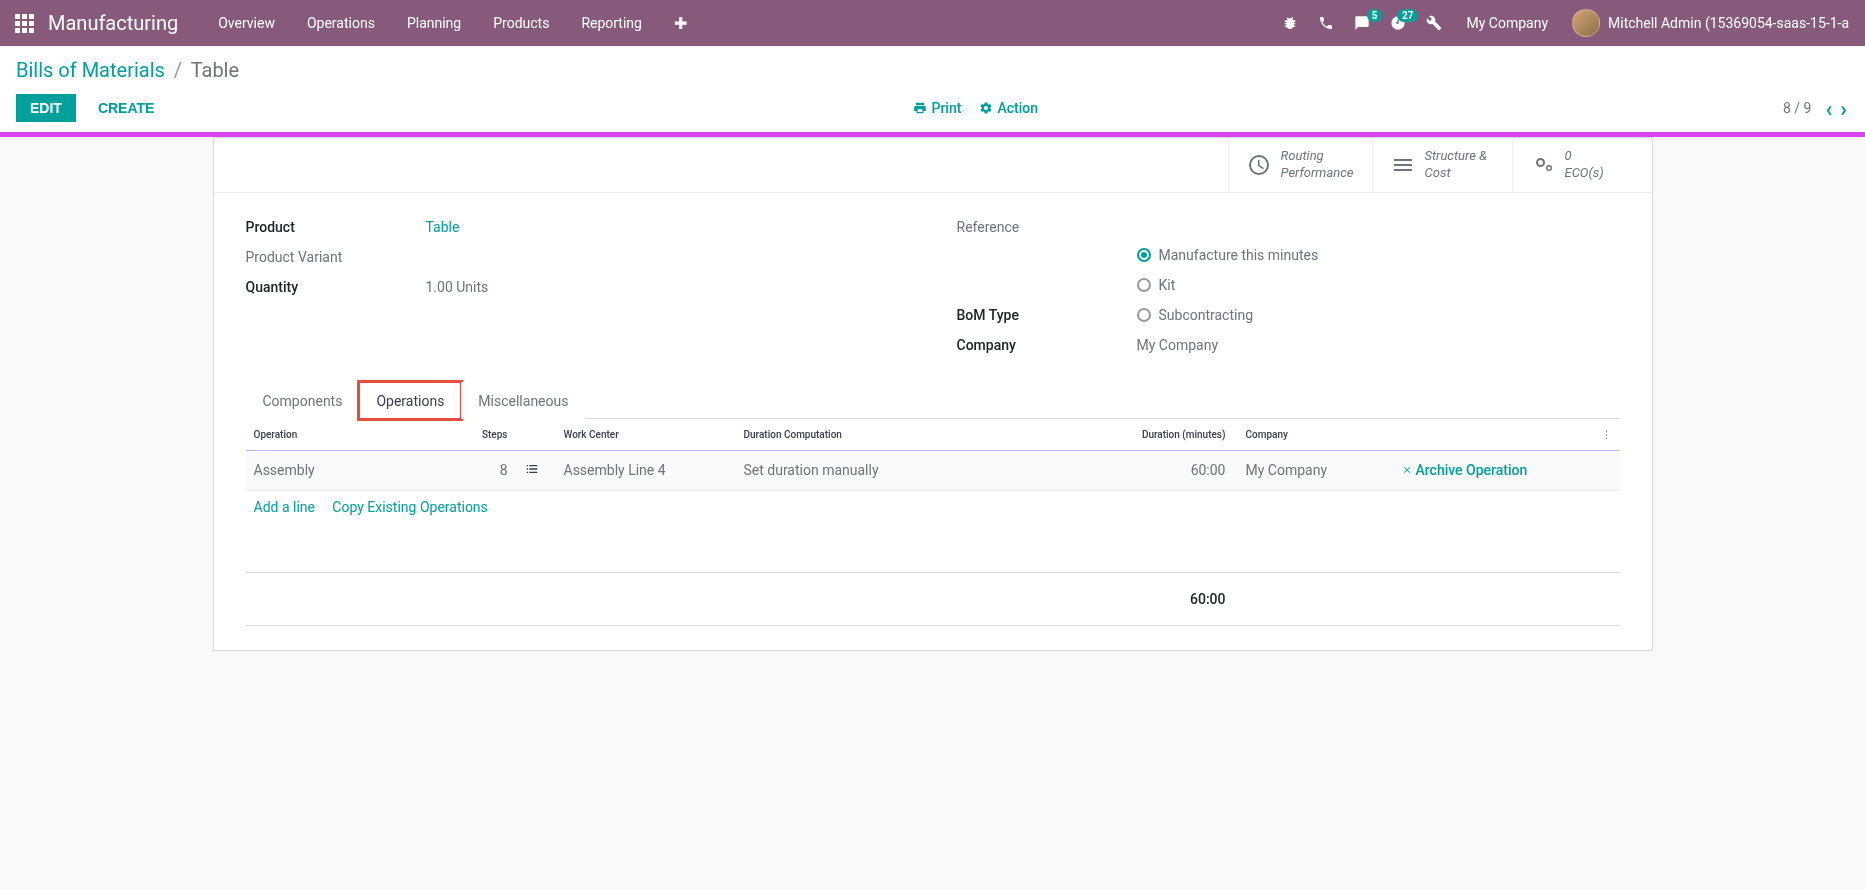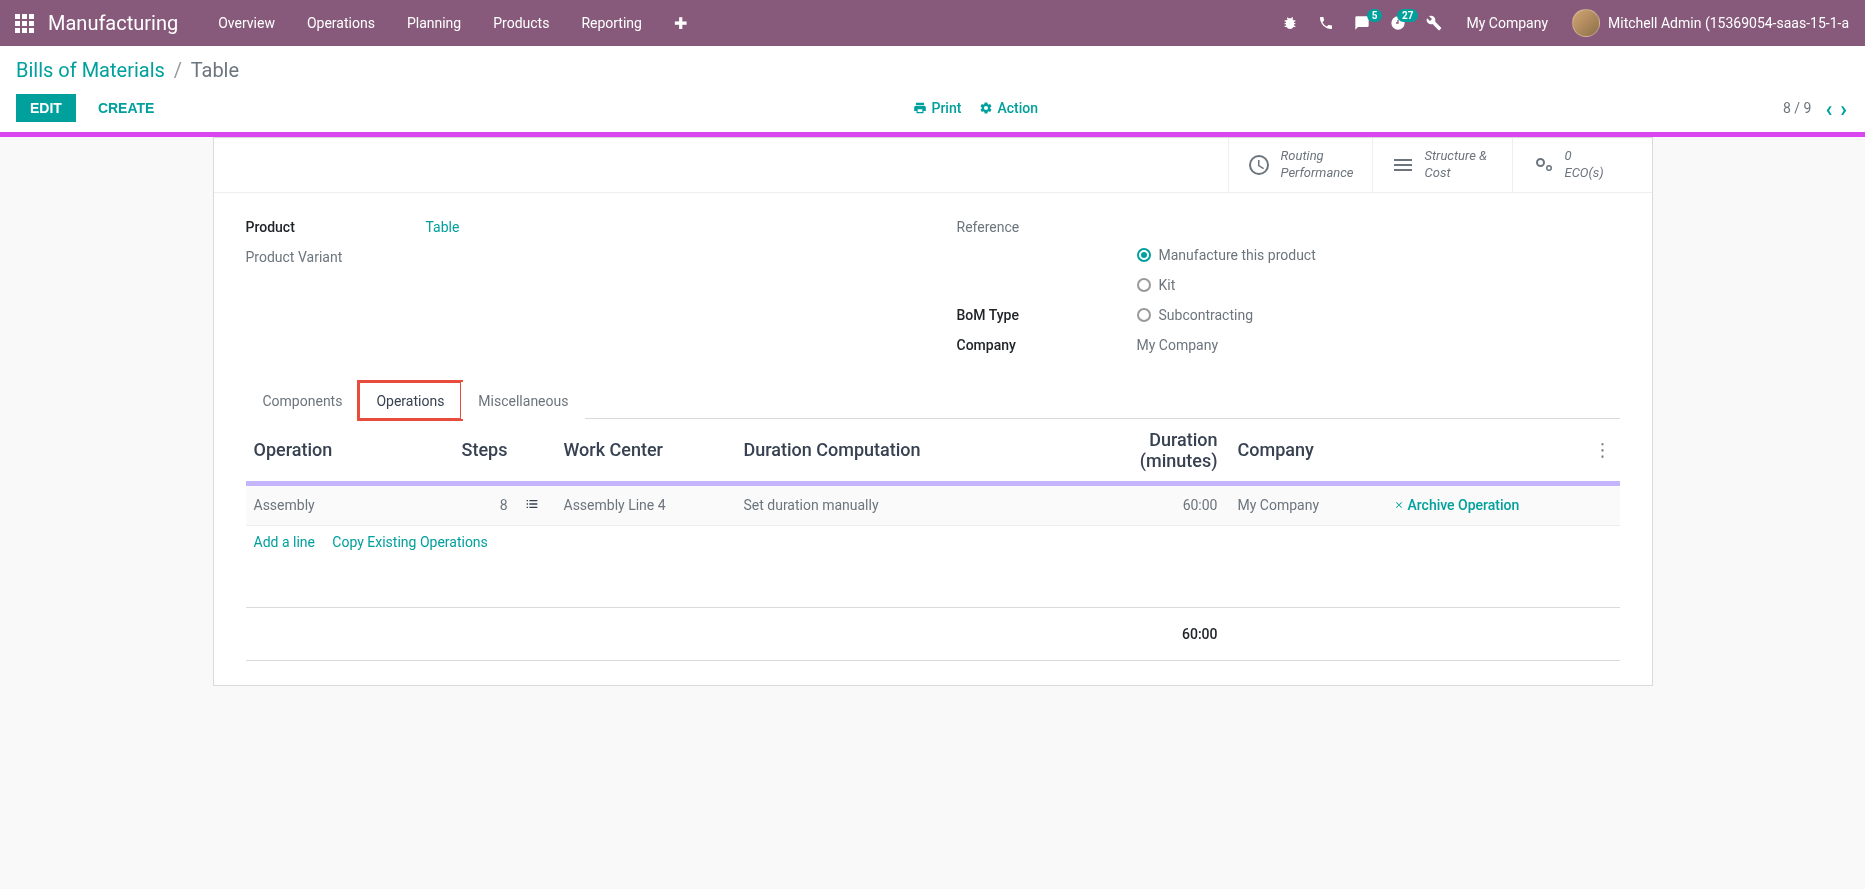--- a/index.html
+++ b/index.html
@@ -61,21 +61,21 @@
   .radio.checked::after { content: ''; position: absolute; top: 2px; left: 2px; width: 6px; height: 6px; background: #00a09d; border-radius: 50%; }
   
   
   .tabs { display: flex; border-bottom: 1px solid #d8dadd; margin-top: 16px; }
   .tab { padding: 10px 16px; border: 1px solid transparent; border-bottom: none; cursor: pointer; color: #6c757d; position:relative; top:1px; background:white;}
   .tab.active { border-color: #d8dadd; color: #374151; }
   .tab.highlighted { outline: 3px solid #e74c3c; outline-offset:-1px;}
   
   .table-wrap{border-bottom:1px solid #d8dadd;}
   table { width: 100%; border-collapse: collapse; }
-  th { text-align: left; padding: 10px 8px; border-bottom: 5px solid #c4b5fd; font-weight: 500; font-size:18px;}
+  th { text-align: left; padding: 10px 8px; border-bottom: 1px solid #c4b5fd; font-weight: 500; font-size:10px;}
   th.right{text-align:right;}
   td { padding: 10px 8px; border-bottom: 1px solid #eee; color:#6c757d;}
   td.right{text-align:right;}
   tr.data-row{background:#fafafa;}
   .list-icon svg{width:16px;height:16px;fill:#374151;}
   .archive-link { color: #00a09d; cursor: pointer; font-weight:500; display:flex;align-items:center;gap:4px;}
   .archive-link svg{width:10px;height:10px;fill:#00a09d;}
   .link-teal { color: #00a09d; cursor: pointer; }
   .kebab{cursor:pointer;color:#6c757d;text-align:center;}
   tr.footer td{padding:8px;}
@@ -212,33 +212,37 @@
       <div class="form-cols">
         <div class="form-col">
           <div class="form-row">
             <div class="form-label">Product</div>
             <div class="form-value"><a>Table</a></div>
           </div>
           <div class="form-row">
             <div class="form-label muted">Product Variant</div>
             <div class="form-value"></div>
           </div>
+          <div class="form-row">
+            <div class="form-label">Quantity</div>
+            <div class="form-value"><span>1.00</span> <span>Units</span></div>
+          </div>
         </div>
         <div class="form-col">
           <div class="form-row">
             <div class="form-label muted">Reference</div>
             <div class="form-value"></div>
           </div>
           <div class="form-row">
             <div class="form-label">BoM Type</div>
             <div class="form-value">
               <div class="radio-group">
                 <div class="radio-item">
                     <span class="radio checked"></span>
-                    <span>Manufacture this product</span>
+                    <span>Manufacture this minutes</span>
                   </div>
                 <div class="radio-item">
                     <span class="radio"></span>
                     <span>Kit</span>
                   </div>
                 <div class="radio-item">
                     <span class="radio"></span>
                     <span>Subcontracting</span>
                   </div>
               </div>

